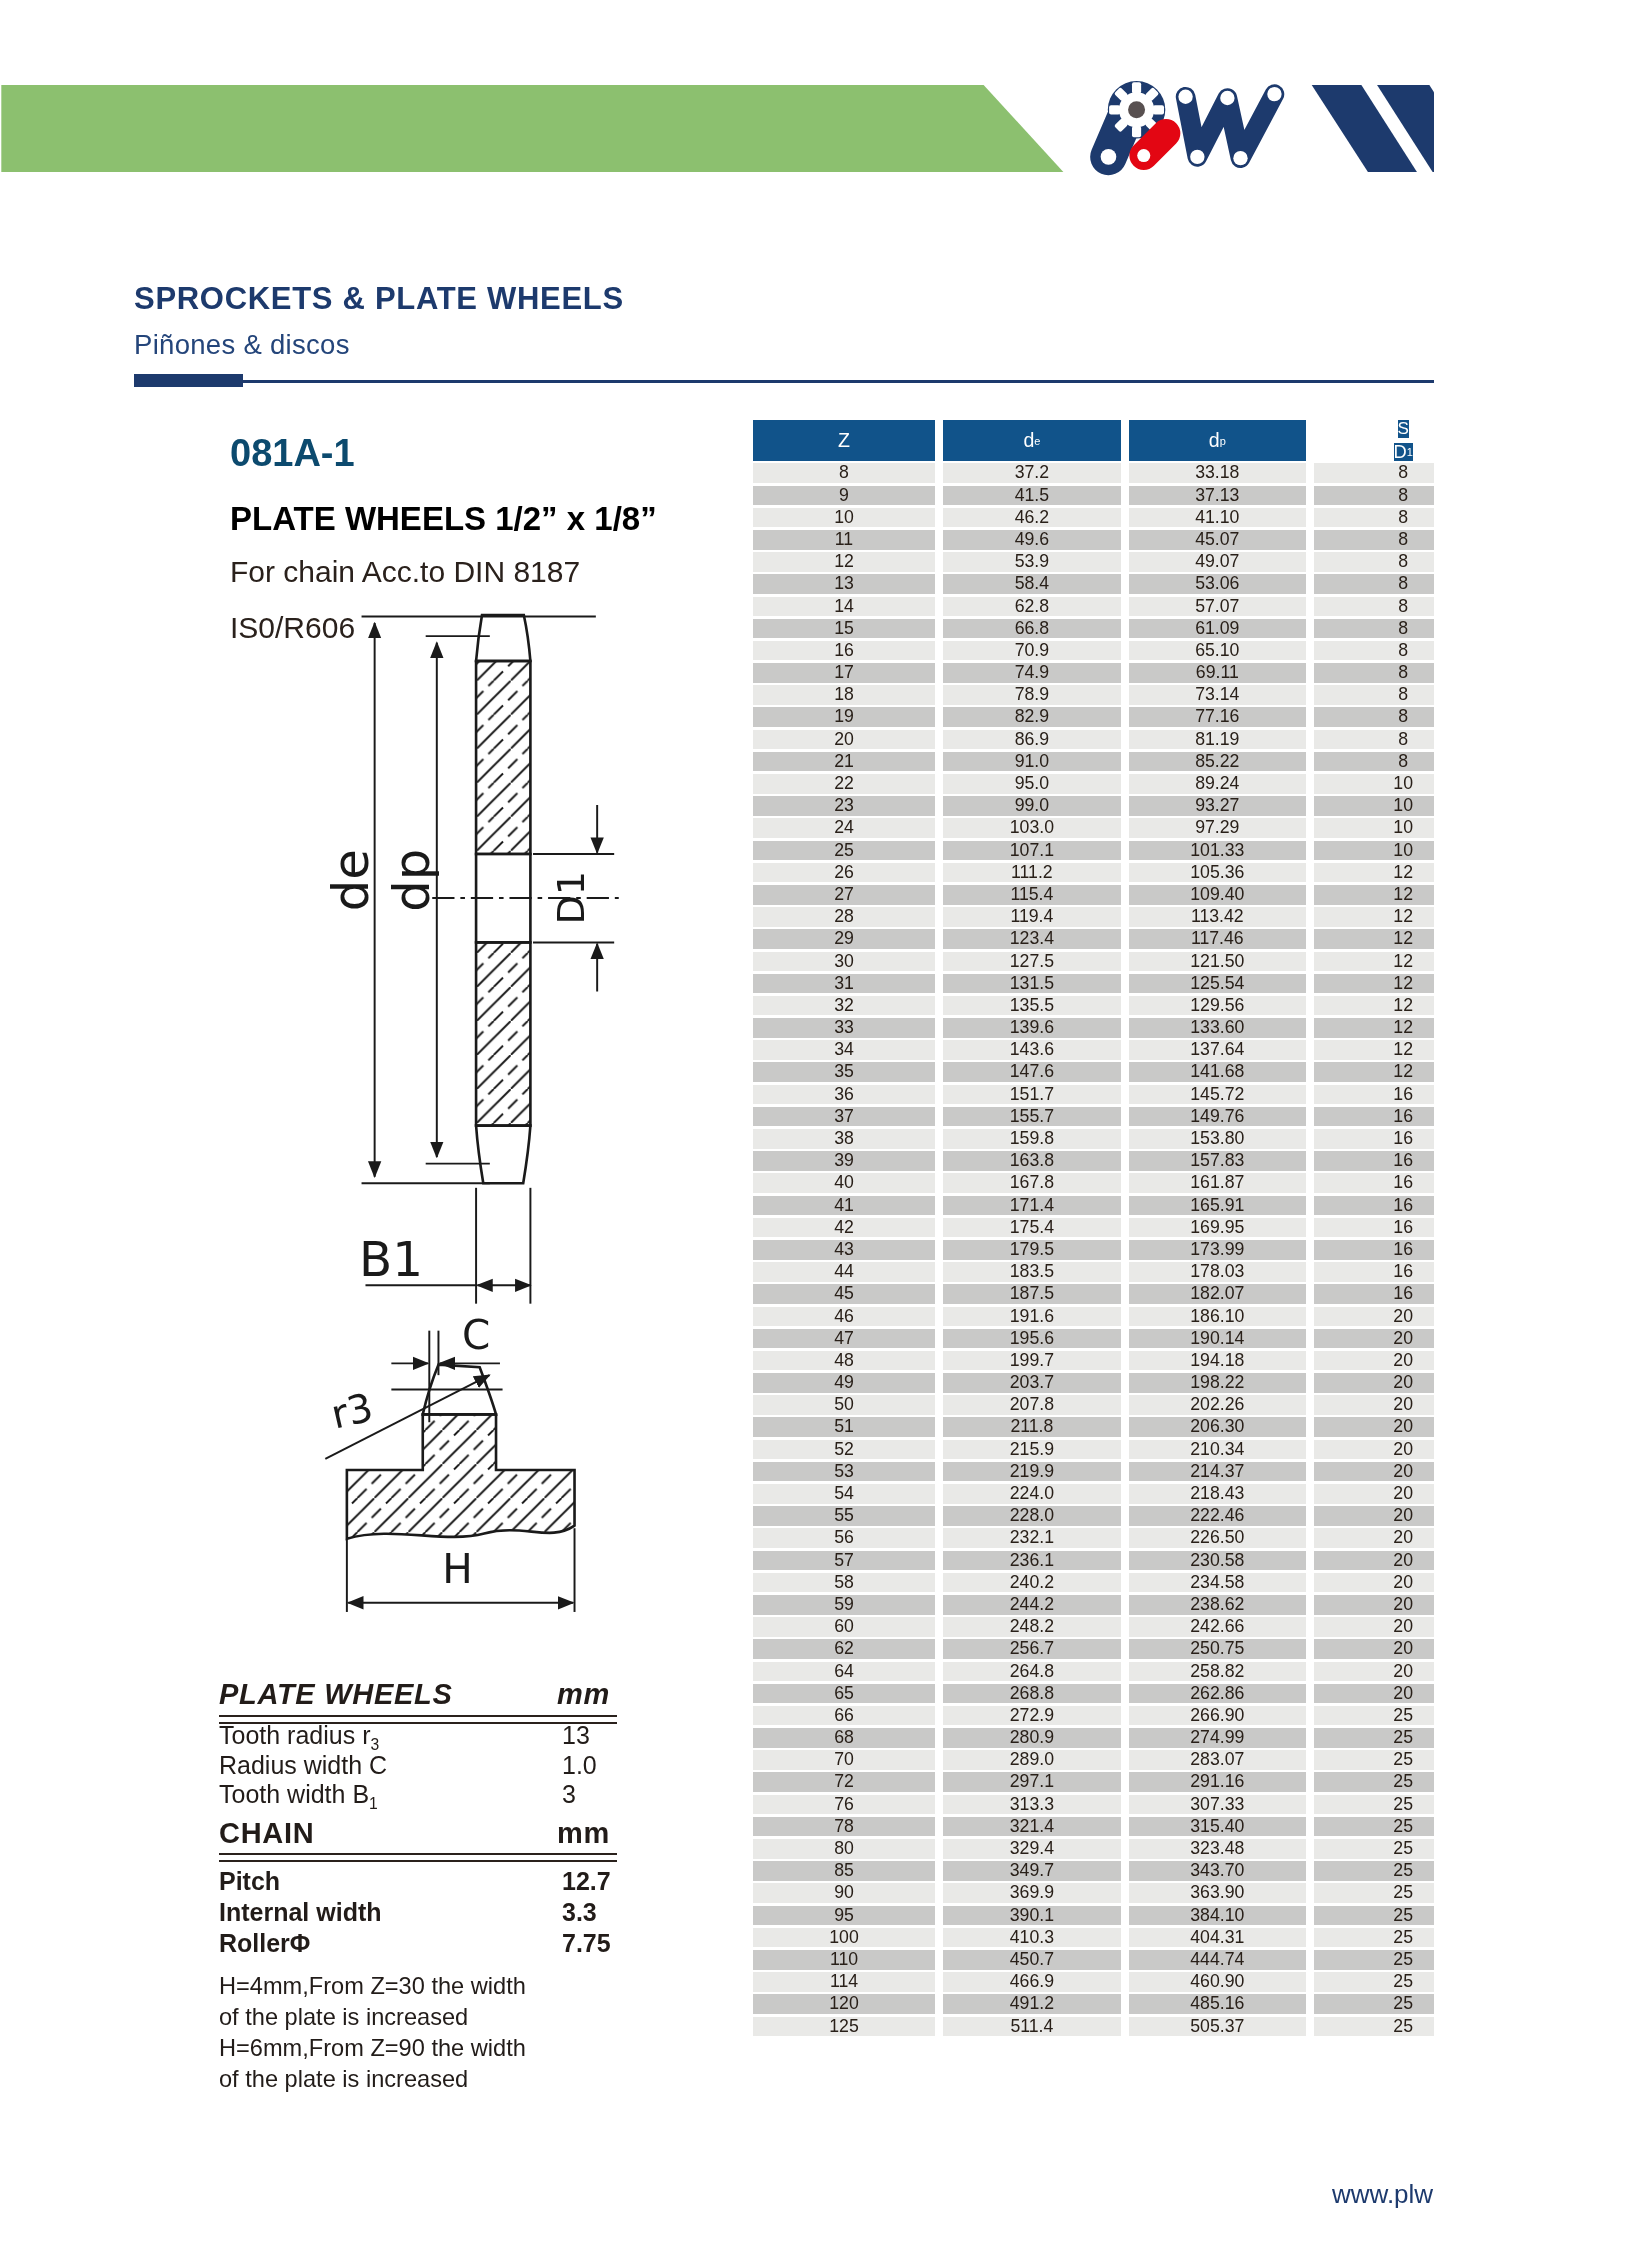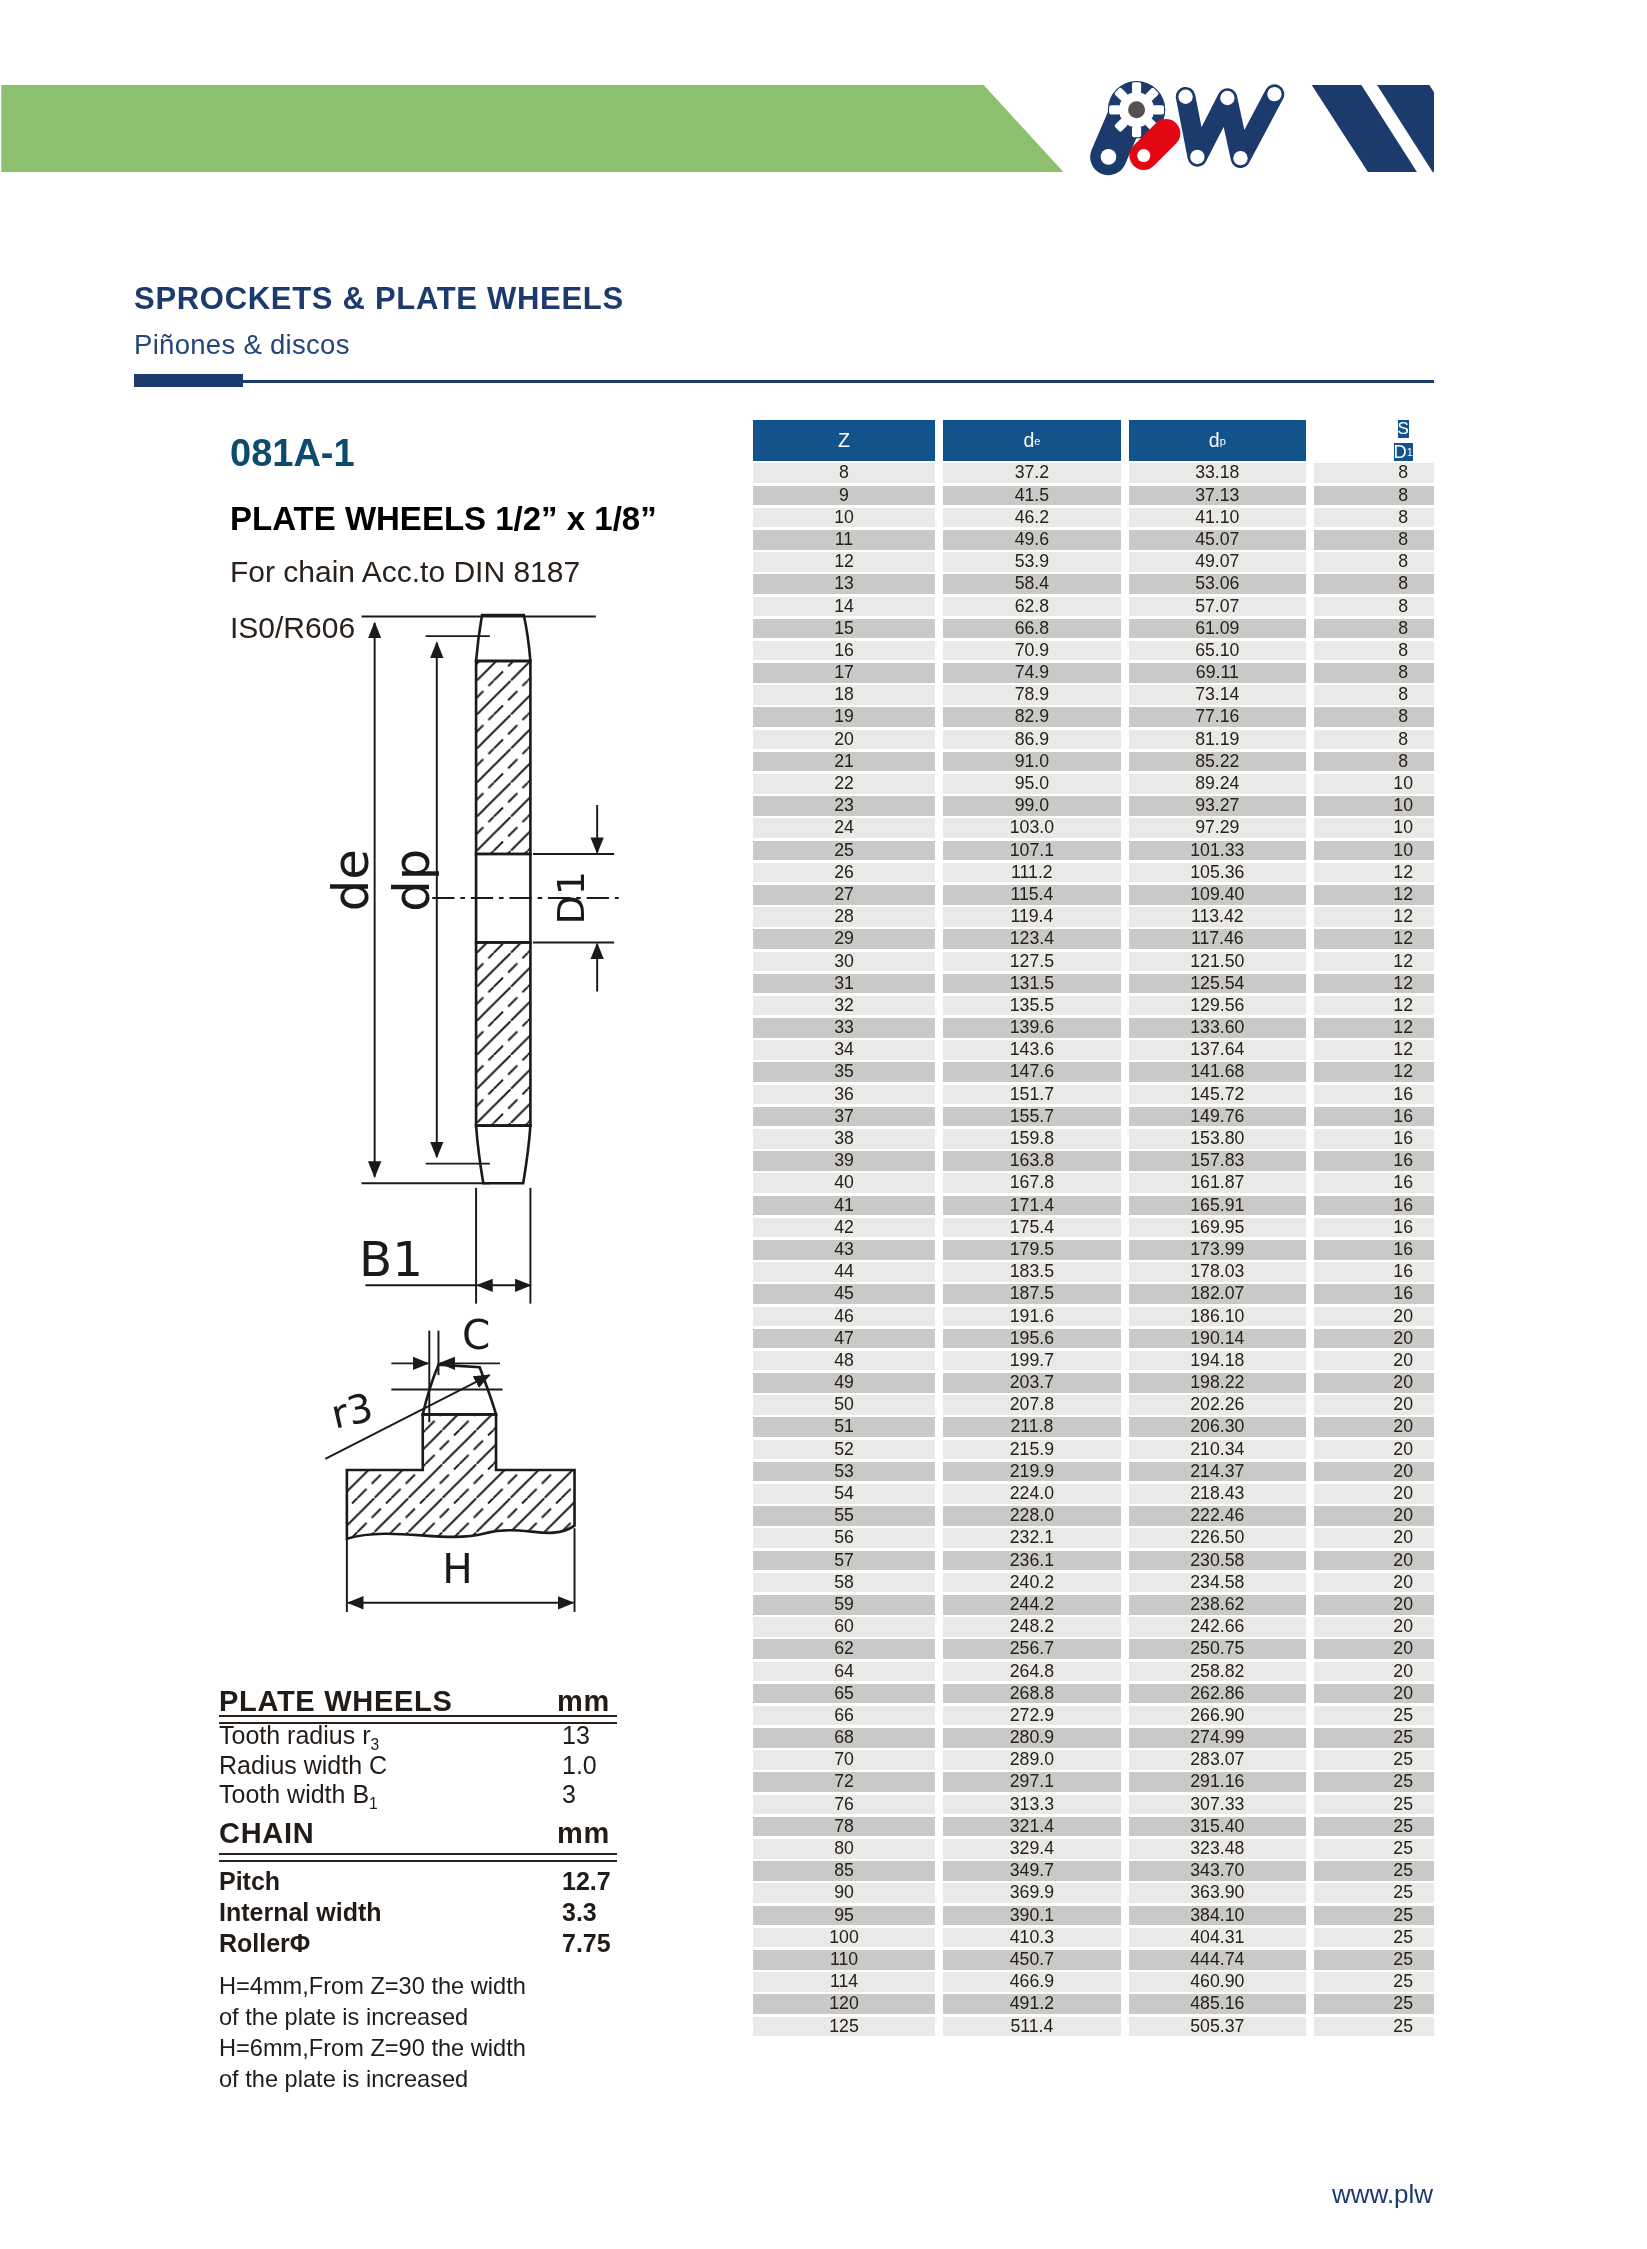--- a/index.html
+++ b/index.html
@@ -188,21 +188,21 @@
       <line x1="530" y1="2350" x2="530" y2="2462"></line>
       <line x1="878" y1="2334" x2="878" y2="2462"></line>
       <line x1="532" y1="2448" x2="876" y2="2448" marker-start="url(#arr)" marker-end="url(#arr)"></line>
     </g>
     <text x="706" y="2060" font-size="62">C</text>
     <text transform="translate(512,2182) rotate(-13)" font-size="60">r3</text>
     <text x="676" y="2418" font-size="62">H</text>
   </svg>
 
   <div class="specs">
-    <div class="spec-head" style="top:7px;">
+    <div class="spec-head" style="top:0;font-style:italic;">
       <span>PLATE  WHEELS</span>
       <span class="unit">mm</span>
     </div>
     <div class="spec-rule" style="top:37px;"></div>
     <div class="spec-rows" style="top:43px;" id="pw-rows">
         <div class="spec-row">
     <span class="spec-label-main">Tooth radius r</span><sub class="s3 spec-label-sub">3</sub>
     <span class="spec-value">13</span>
   </div>
         <div class="spec-row">

